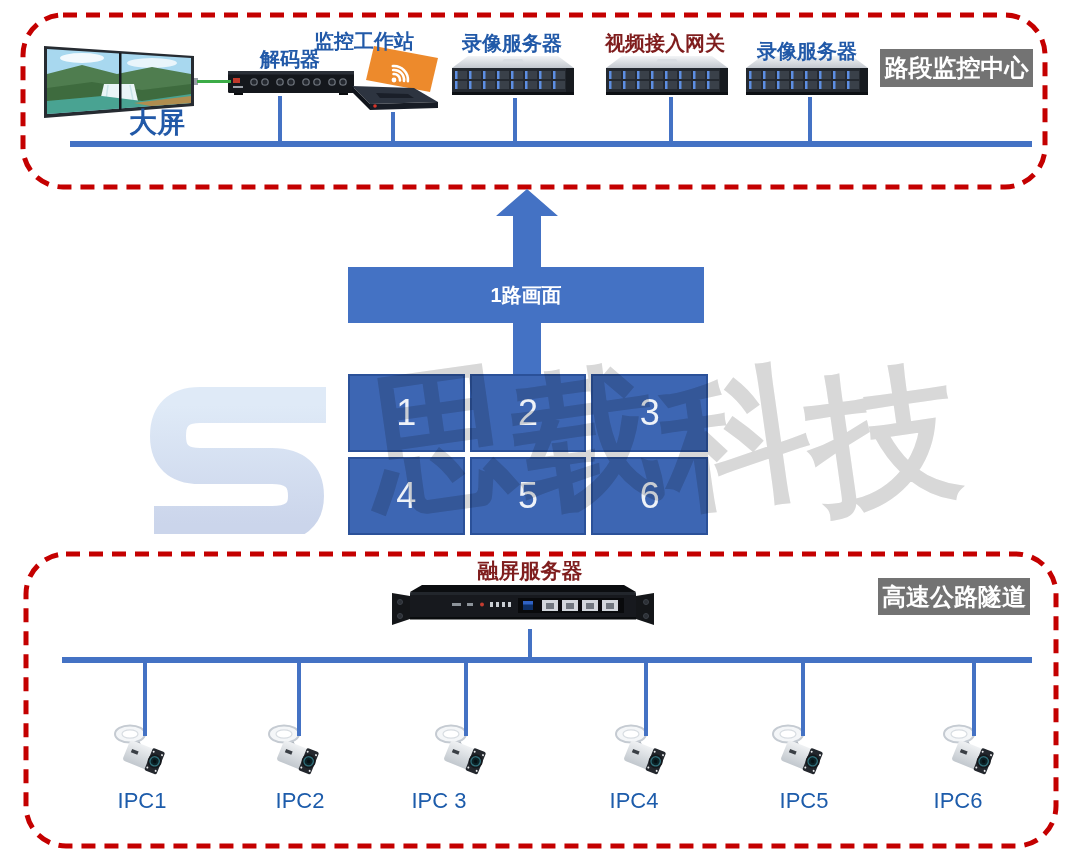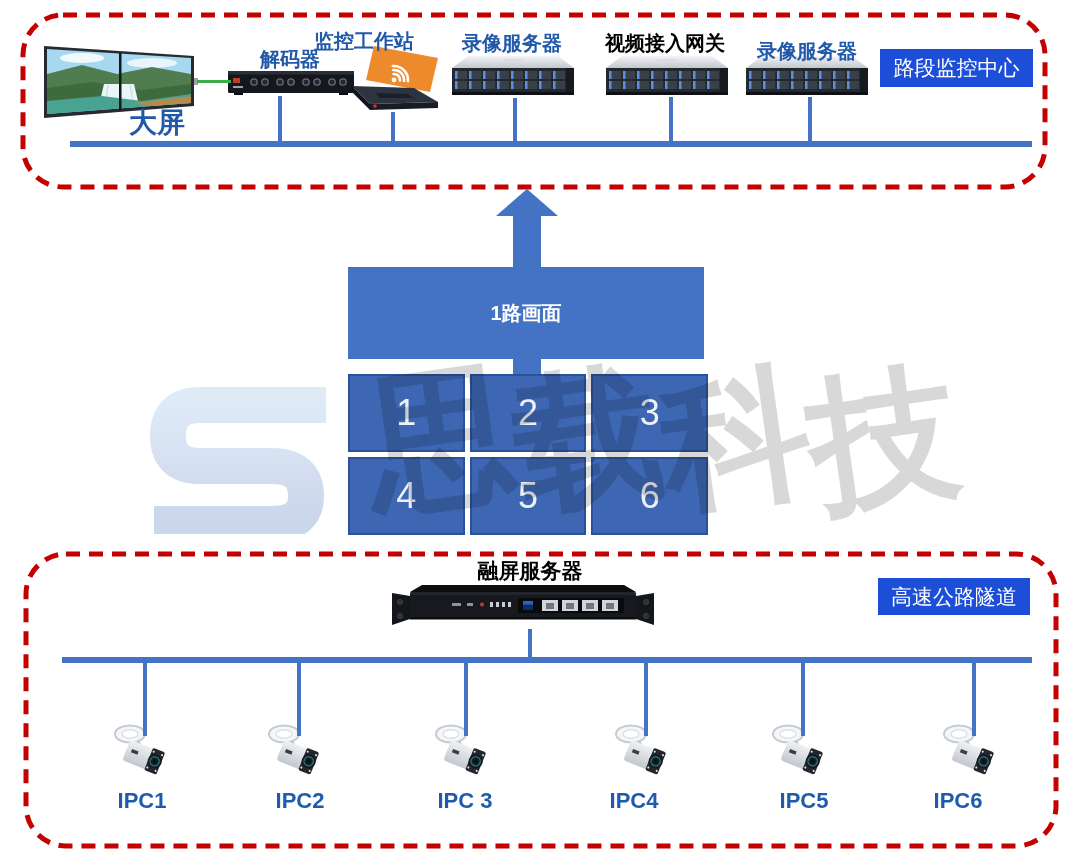--- a/index.html
+++ b/index.html
@@ -1,43 +1,43 @@
 <!DOCTYPE html>
 <html><head>
 <meta charset="utf-8">
 <style>
   html,body{margin:0;padding:0;background:#fff;}
   .stage{position:relative;width:1080px;height:866px;background:#fff;overflow:hidden;
          font-family:"Liberation Sans","DejaVu Sans",sans-serif;}
   .abs{position:absolute;}
   .zone-border{position:absolute;pointer-events:none;}
-  .badge{position:absolute;background:#1d4ed8;color:#fff;font-weight:400;font-size:21px;
+  .badge{position:absolute;background:#737373;color:#fff;font-weight:700;font-size:24px;
          display:flex;align-items:center;justify-content:center;z-index:5;}
   .bus{position:absolute;background:#4472C4;height:6px;z-index:2;}
   .vline{position:absolute;background:#4472C4;width:4px;z-index:1;}
   .dev-label{position:absolute;transform:translateX(-50%);font-weight:700;font-size:20px;
              color:#2159A8;white-space:nowrap;z-index:5;}
-  .dev-label.red{color:#000000;}
+  .dev-label.red{color:#7f1d1d;}
   .big-label{font-size:28px;}
   .green-line{position:absolute;background:#3CAC47;height:3px;z-index:1;}
   .arrow-svg{position:absolute;left:496px;top:189px;z-index:3;}
-  .flow-box{position:absolute;left:348px;top:267px;width:356px;height:92px;background:#4472C4;
+  .flow-box{position:absolute;left:348px;top:267px;width:356px;height:56px;background:#4472C4;
             color:#fff;display:flex;flex-direction:column;align-items:center;justify-content:center;
             gap:3px;z-index:4;}
   .flow-box .l1{font-size:20px;font-weight:600;}
   .flow-box .l2{font-size:21px;font-weight:500;letter-spacing:.5px;}
   .grid{position:absolute;left:348px;top:374px;width:360px;height:161px;display:grid;
         grid-template-columns:1fr 1fr 1fr;grid-template-rows:1fr 1fr;gap:5px;z-index:4;}
   .cell{background:#3D66B3;border:2px solid #2B5199;color:#EEF2F8;font-size:36px;
         display:flex;align-items:center;justify-content:center;}
   .wm-logo{position:absolute;left:138px;top:372px;z-index:6;}
   .wm-text{position:absolute;left:366px;top:354px;font-size:148px;font-weight:700;color:#D8D8D8;
            mix-blend-mode:multiply;z-index:6;white-space:nowrap;line-height:1.15;}
   .wm-text .ch{display:inline-block;transform:rotate(-8deg);}
-  .ipc-label{position:absolute;transform:translateX(-50%);font-weight:700;font-size:22px;
+  .ipc-label{position:absolute;transform:translateX(-50%);font-weight:400;font-size:22px;
              color:#1D5CAB;white-space:nowrap;z-index:5;}
 </style>
 </head>
 <body>
 
 <div class="stage">
 
   <svg width="0" height="0" class="abs" aria-hidden="true">
     <defs>
       <linearGradient id="lidGrad" x1="0" y1="0" x2="0" y2="1">
@@ -384,21 +384,21 @@
       <rect x="41" y="25" width="13" height="24" rx="2" fill="#23272D"></rect>
       <circle cx="47.5" cy="37" r="7" fill="#15181C"></circle>
       <circle cx="47.5" cy="37" r="4.6" fill="#0C2227" stroke="#2F6E79" stroke-width="1.4"></circle>
       <circle cx="47.5" cy="37" r="1.8" fill="#061014"></circle>
       <circle cx="43" cy="28.5" r="1" fill="#E8EAEC"></circle>
         <circle cx="52" cy="28.5" r="1" fill="#E8EAEC"></circle>
       <circle cx="43" cy="45.5" r="1" fill="#E8EAEC"></circle>
         <circle cx="52" cy="45.5" r="1" fill="#E8EAEC"></circle>
     </g>
   </svg>
-  <div class="ipc-label" style="left:465px;top:788px;">IPC 3</div>
+  <div class="ipc-label" style="left:439px;top:788px;">IPC 3</div>
 
   <div class="vline" style="left:644px;top:663px;height:73px;"></div>
   <svg class="abs" style="left:609px;top:720px;" width="62" height="58">
     <polygon points="18,14 27,11 34,27 25,30" fill="#AEB5BD"></polygon>
     <ellipse cx="22" cy="14" rx="15" ry="8.5" fill="#F4F6F8" stroke="#C5CBD2" stroke-width="2"></ellipse>
     <ellipse cx="22" cy="14" rx="8" ry="4.2" fill="#FFFFFF" stroke="#D8DDE2" stroke-width="1.2"></ellipse>
     <g transform="rotate(22 36 37)">
       <rect x="17" y="26" width="34" height="22" rx="3" fill="url(#camGrad)"></rect>
       <rect x="22" y="34" width="7" height="3.5" fill="#3A3F45"></rect>
       <rect x="41" y="25" width="13" height="24" rx="2" fill="#23272D"></rect>

